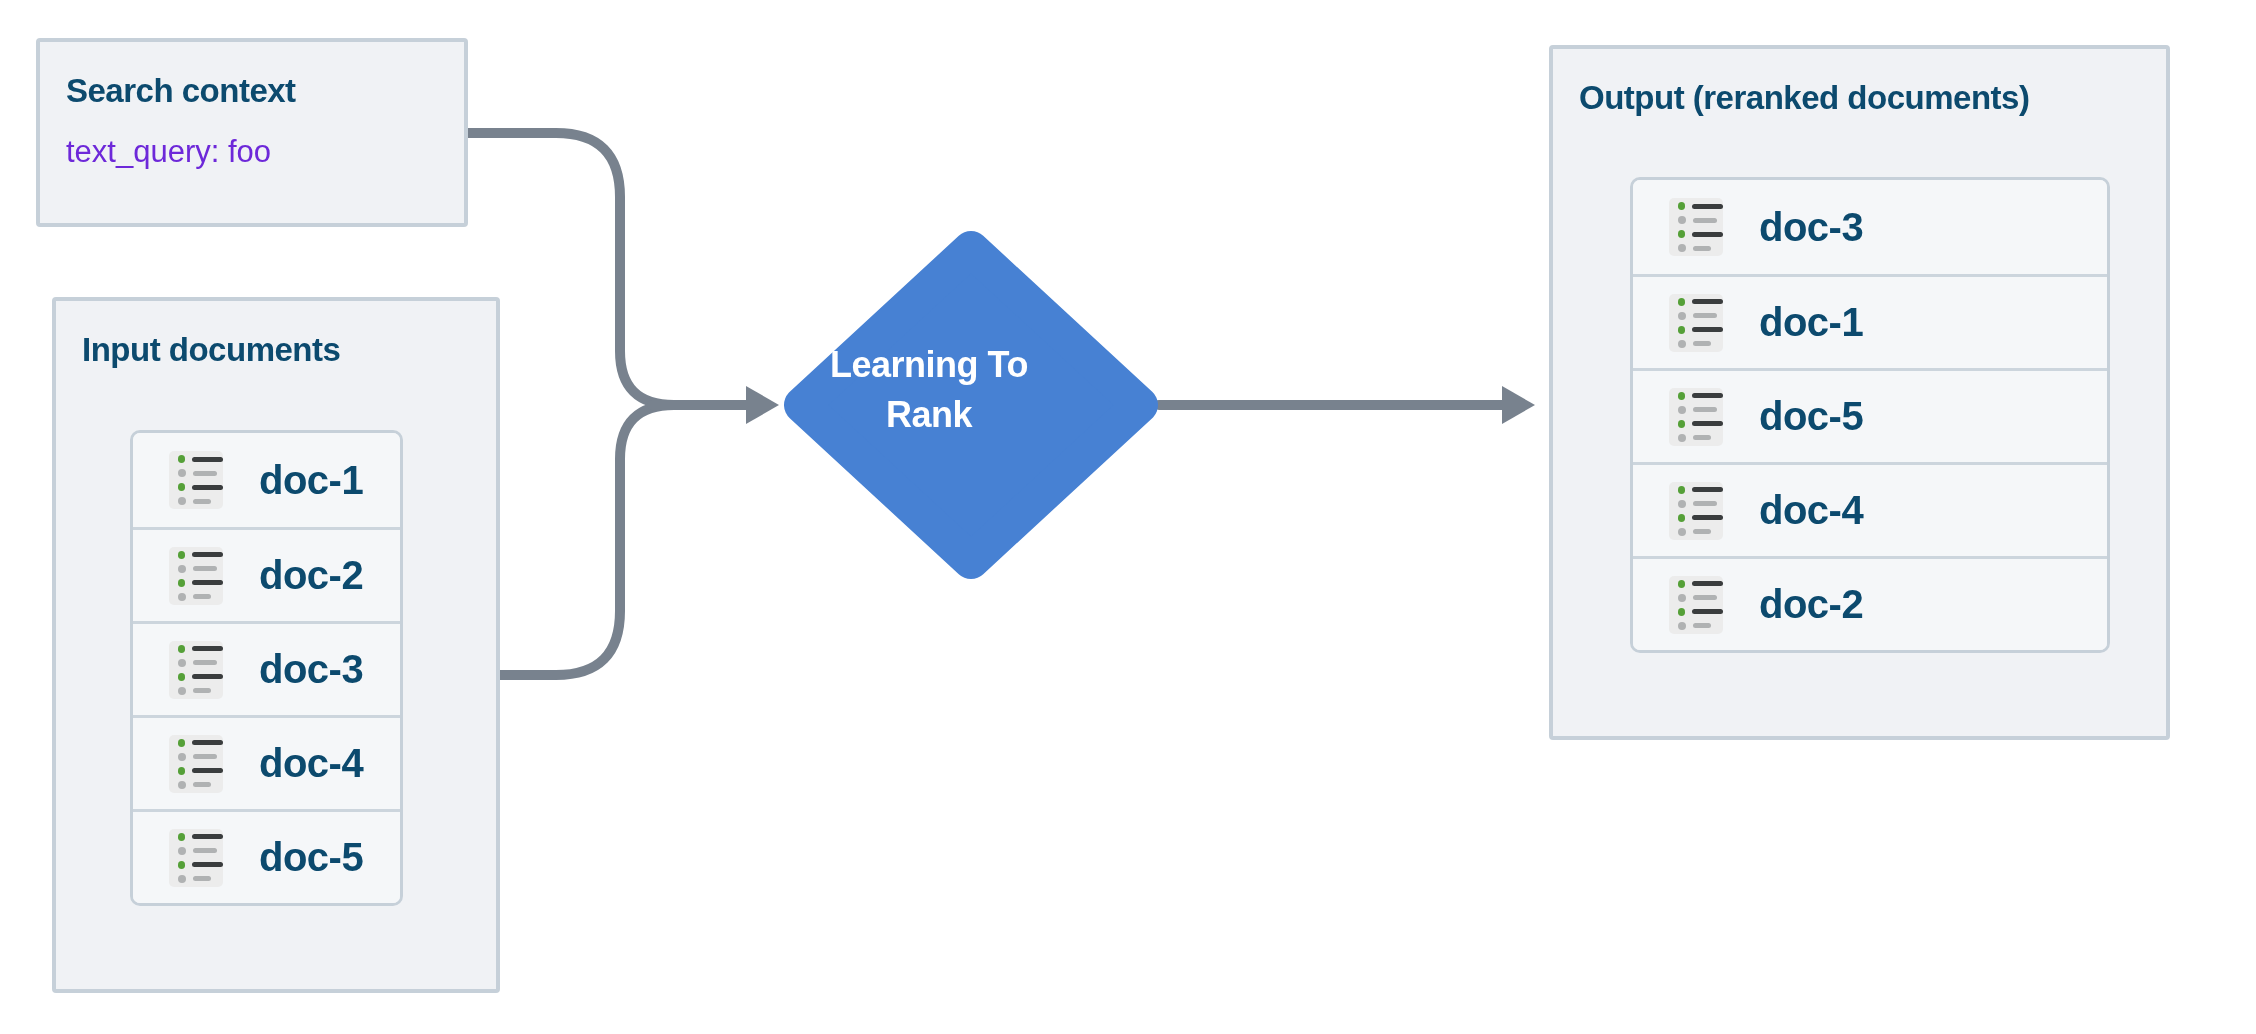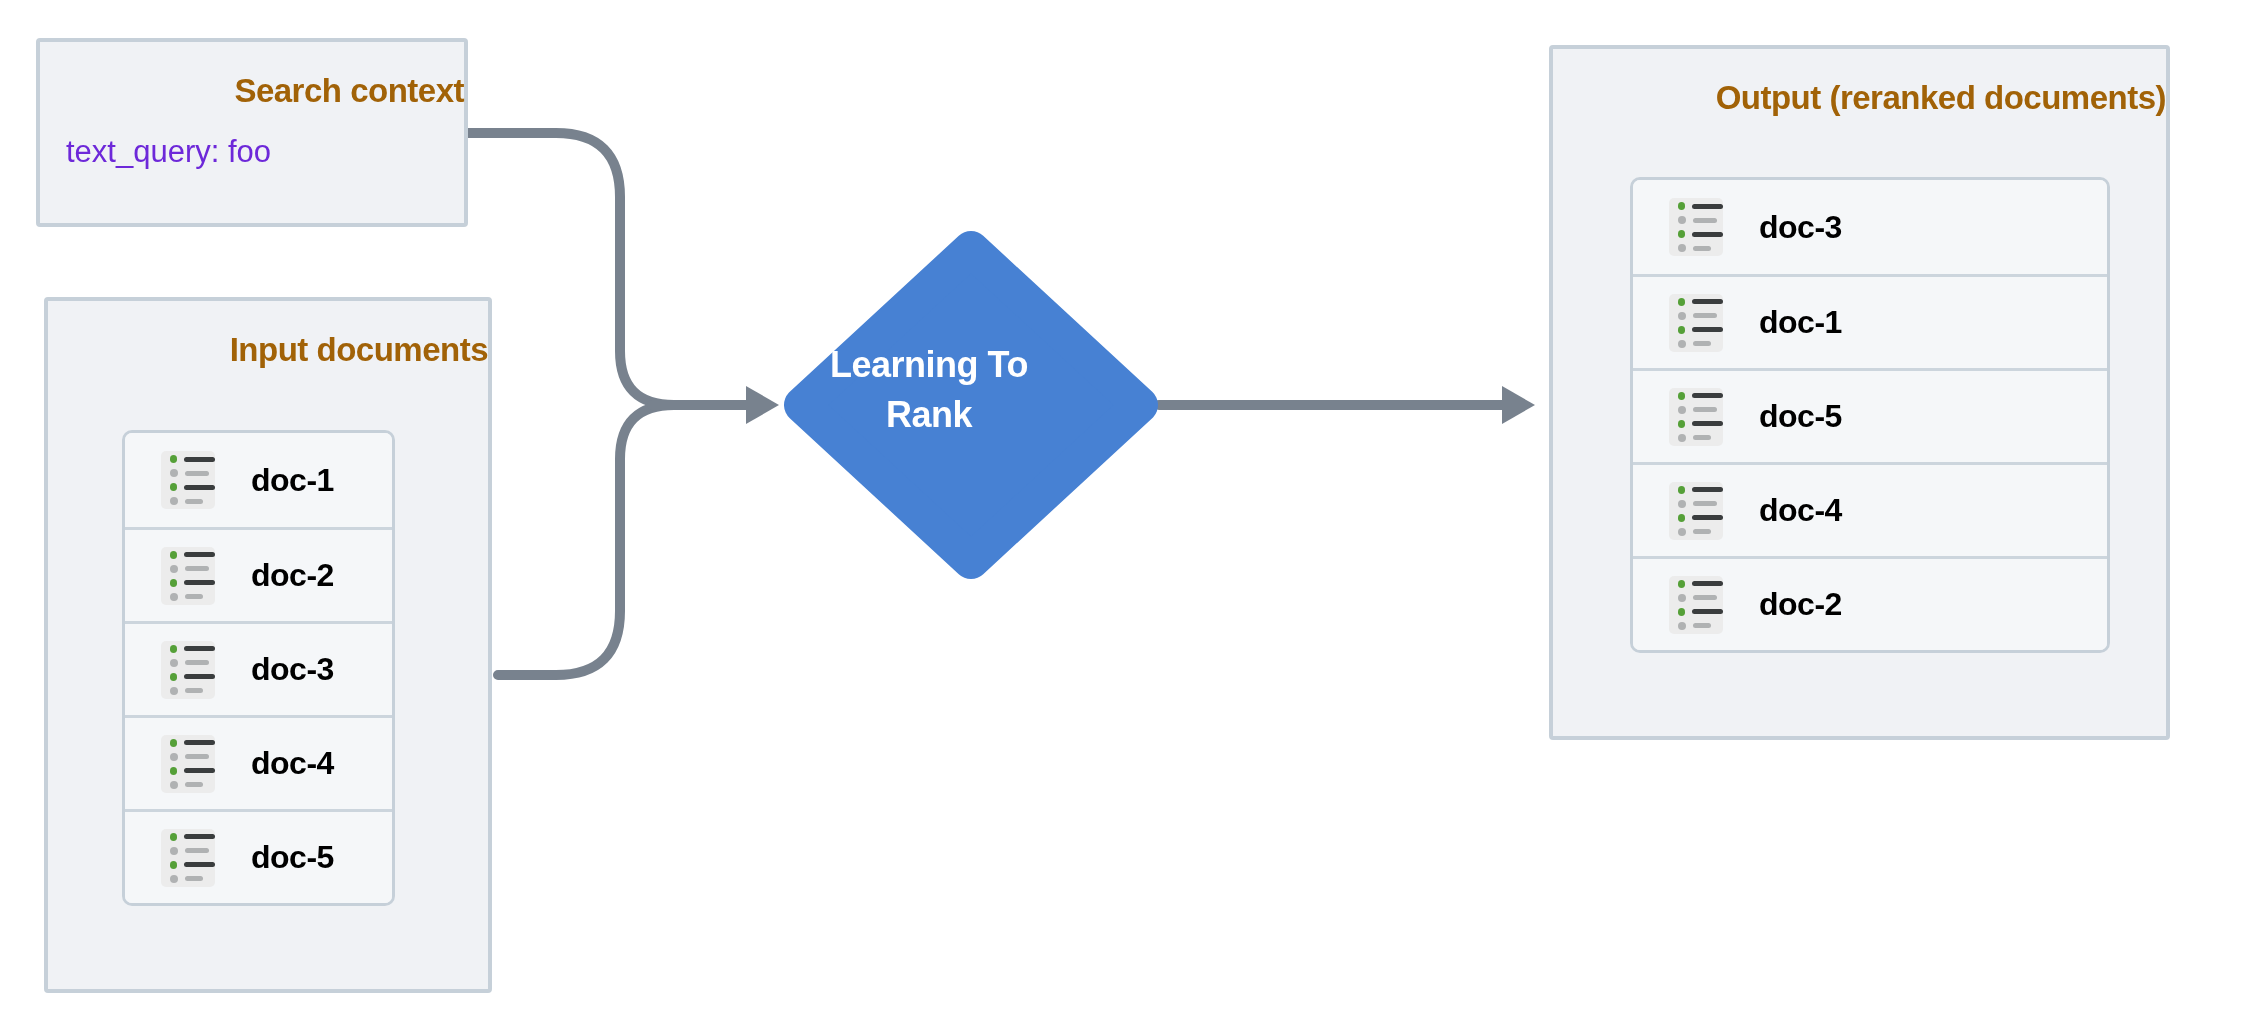--- a/index.html
+++ b/index.html
@@ -15,24 +15,23 @@
     position:absolute;
     background:#f0f2f5;
     border:4px solid #c6d0d9;
     border-radius:4px;
     box-sizing:border-box;
   }
   .panel-title{
     font-size:33px;
     font-weight:bold;
     letter-spacing:-0.5px;
-    color:#a16207;
+    color:#0c4a6e;
     padding:30px 0 0 26px;
     white-space:nowrap;
-    text-align:right;
   }
   .panel-subtitle{
     font-size:31px;
     font-weight:normal;
     color:#6d28d9;
     padding:24px 0 0 26px;
     white-space:nowrap;
   }
   .doc-list{
     position:absolute;
@@ -45,24 +44,24 @@
   .doc-row{
     height:94px;
     display:flex;
     align-items:center;
     padding-left:36px;
     box-sizing:border-box;
     background:#f5f7f9;
   }
   .doc-row + .doc-row{border-top:3px solid #ccd5dd;}
   .doc-label{
-    font-size:32px;
+    font-size:40px;
     font-weight:bold;
     letter-spacing:-0.5px;
-    color:#000000;
+    color:#0c4a6e;
     margin-left:36px;
     white-space:nowrap;
   }
   .doc-icon{
     width:54px;height:58px;
     background:#ececec;
     border-radius:5px;
     display:flex;
     flex-direction:column;
     justify-content:center;
@@ -114,21 +113,21 @@
     <polygon points="1502,386 1502,424 1535,405" fill="#78828e"></polygon>
 
     <polygon points="971,249 1140,405 971,561 802,405" fill="#4781d3" stroke="#4781d3" stroke-width="36" stroke-linejoin="round"></polygon>
   </svg>
 
   <div class="panel" style="left:36px;top:38px;width:432px;height:189px;">
     <div class="panel-title">Search context</div>
     <div class="panel-subtitle">text_query: foo</div>
   </div>
 
-  <div class="panel" style="left:44px;top:297px;width:448px;height:696px;">
+  <div class="panel" style="left:52px;top:297px;width:448px;height:696px;">
     <div class="panel-title">Input documents</div>
     <div class="doc-list" style="left:74px;top:129px;width:273px;">
 
         <div class="doc-row">
           <div class="doc-icon">
             <div class="icon-line">
               <span class="icon-dot dot-green"></span>
               <span class="icon-bar bar-dark"></span>
             </div>
             <div class="icon-line">

